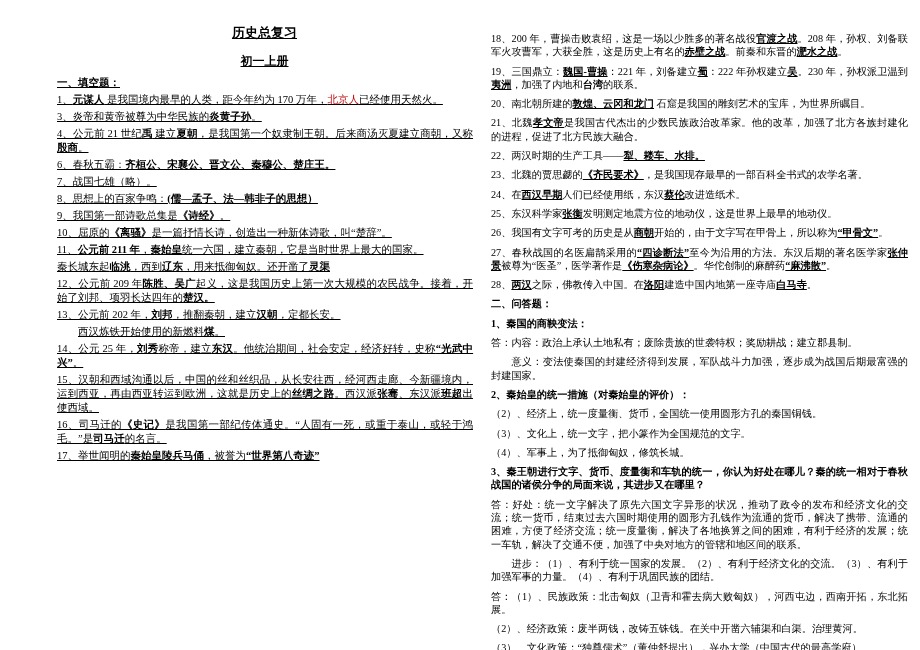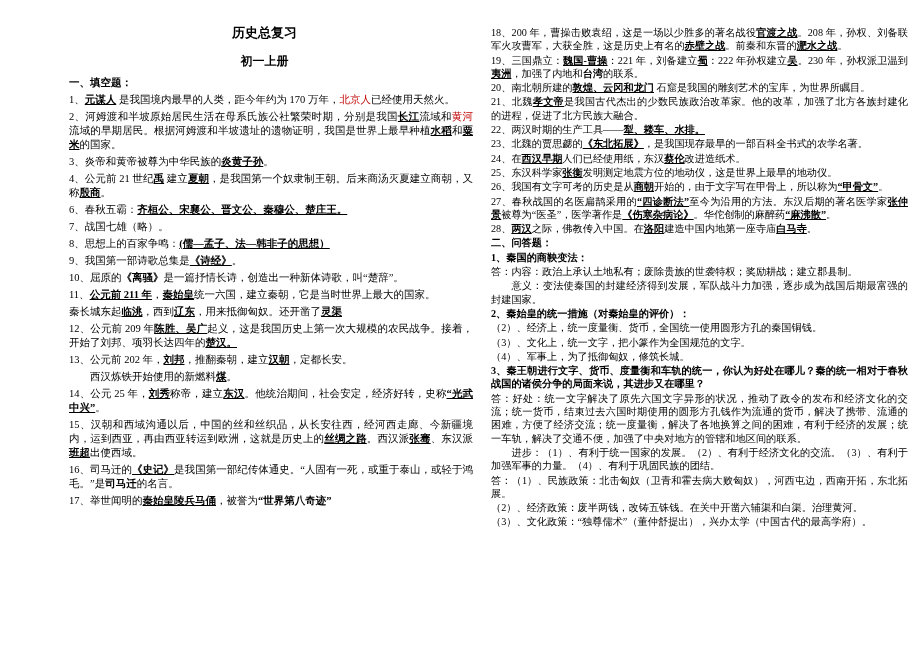--- a/index.html
+++ b/index.html
@@ -8,43 +8,42 @@
     font-family:"Liberation Serif","DejaVu Serif",serif;
     color:#000;
   }
   .page{
     box-sizing:border-box;
     width:920px;height:650px;
     padding:26px 12px 8px 56px;
     display:flex;gap:18px;
   }
   .col{flex:1;text-align:justify;}
-  .col-left{font-size:10.5px;line-height:14px;}
+  .col-left{font-size:10.5px;line-height:14px;text-decoration:underline;}
   .col-right{font-size:10.2px;line-height:13.3px;}
-  .col p{margin:0 0 3px 13px;}
-  .col-right p{margin:0 0 1px 0;}
+  .col p{margin:0 0 3px 1px;}
+  .col-right p{margin:6px 0 1px 0;}
   .c{text-align:center;}
   .ttl{font-size:13px;font-weight:bold;margin:0 0 14px 0 !important;}
   .sub{font-size:12px;font-weight:bold;margin:0 0 8px 0 !important;}
   .b{font-weight:bold;}
   .u{text-decoration:underline;}
   .r{color:#c00000;}
   .ind{text-indent:2em;}
 </style>
 </head>
 <body>
 
 <div class="page">
   <div class="col col-left">
     <p class="c ttl">历史总复习</p>
     <p class="c sub">初一上册</p>
     <div id="left-paras">
         <p><span class="b">一、填空题：</span></p>
         <p><span>1、</span><span class="b u">元谋人</span><span> 是我国境内最早的人类，距今年约为 170 万年，</span><span class="r">北京人</span><span>已经使用天然火。</span></p>
-        <p><span>2、河姆渡和半坡原始居民生活在母系氏族公社繁荣时期，分别是我国</span><span class="b u">长江</span><span>流域和</span><span class="r">黄河</span><span>流域的早期居民。根据河姆渡和半坡遗址的遗物证明，我国是世界上最早种植</span><span class="b u">水稻</span><span>和</span><span class="b u">粟米</span><span>的国家。</span></p>
         <p><span>3、炎帝和黄帝被尊为中华民族的</span><span class="b u">炎黄子孙</span><span>。</span></p>
         <p><span>4、公元前 21 世纪</span><span class="b u">禹</span><span> 建立</span><span class="b u">夏朝</span><span>，是我国第一个奴隶制王朝。后来商汤灭夏建立商朝，又称</span><span class="b u">殷商</span><span>。</span></p>
         <p><span>6、春秋五霸：</span><span class="b u">齐桓公、宋襄公、晋文公、秦穆公、楚庄王。</span></p>
         <p><span>7、战国七雄（略）。</span></p>
         <p><span>8、思想上的百家争鸣：</span><span class="b u">(儒—孟子、法—韩非子的思想）</span></p>
         <p><span>9、我国第一部诗歌总集是</span><span class="b u">《诗经》</span><span>。</span></p>
         <p><span>10、屈原的</span><span class="b">《离骚》</span><span>是一篇抒情长诗，创造出一种新体诗歌，叫“楚辞”。</span></p>
         <p><span>11、</span><span class="b u">公元前 211 年</span><span>，</span><span class="b u">秦始皇</span><span>统一六国，建立秦朝，它是当时世界上最大的国家。</span></p>
         <p><span>秦长城东起</span><span class="b u">临洮</span><span>，西到</span><span class="b u">辽东</span><span>，用来抵御匈奴。还开凿了</span><span class="b u">灵渠</span></p>
         <p><span>12、公元前 209 年</span><span class="b u">陈胜、吴广</span><span>起义，这是我国历史上第一次大规模的农民战争。接着，开始了刘邦、项羽长达四年的</span><span class="b u">楚汉。</span></p>
@@ -56,21 +55,21 @@
         <p><span>17、举世闻明的</span><span class="b u">秦始皇陵兵马俑</span><span>，被誉为</span><span class="b">“世界第八奇迹”</span></p>
       </div>
   </div>
   <div class="col col-right">
     <div id="right-paras">
         <p><span>18、200 年，曹操击败袁绍，这是一场以少胜多的著名战役</span><span class="b u">官渡之战</span><span>。208 年，孙权、刘备联军火攻曹军，大获全胜，这是历史上有名的</span><span class="b u">赤壁之战</span><span>。前秦和东晋的</span><span class="b u">淝水之战</span><span>。</span></p>
         <p><span>19、三国鼎立：</span><span class="b u">魏国-曹操</span><span>：221 年，刘备建立</span><span class="b u">蜀</span><span>：222 年孙权建立</span><span class="b u">吴</span><span>。230 年，孙权派卫温到</span><span class="b u">夷洲</span><span>，加强了内地和</span><span class="b">台湾</span><span>的联系。</span></p>
         <p><span>20、南北朝所建的</span><span class="b u">敦煌、云冈和龙门</span><span> 石窟是我国的雕刻艺术的宝库，为世界所瞩目。</span></p>
         <p><span>21、北魏</span><span class="b u">孝文帝</span><span>是我国古代杰出的少数民族政治改革家。他的改革，加强了北方各族封建化的进程，促进了北方民族大融合。</span></p>
         <p><span>22、两汉时期的生产工具——</span><span class="b u">犁、耧车、水排。</span></p>
-        <p><span>23、北魏的贾思勰的</span><span class="b u">《东北拓展》</span><span>，是我国现存最早的一部百科全书式的农学名著。</span></p>
+        <p><span>23、北魏的贾思勰的</span><span class="b u">《齐民要术》</span><span>，是我国现存最早的一部百科全书式的农学名著。</span></p>
         <p><span>24、在</span><span class="b u">西汉早期</span><span>人们已经使用纸，东汉</span><span class="b u">蔡伦</span><span>改进造纸术。</span></p>
         <p><span>25、东汉科学家</span><span class="b u">张衡</span><span>发明测定地震方位的地动仪，这是世界上最早的地动仪。</span></p>
         <p><span>26、我国有文字可考的历史是从</span><span class="b u">商朝</span><span>开始的，由于文字写在甲骨上，所以称为</span><span class="b u">“甲骨文”</span><span>。</span></p>
         <p><span>27、春秋战国的名医扁鹊采用的</span><span class="b u">“四诊断法”</span><span>至今为沿用的方法。东汉后期的著名医学家</span><span class="b u">张仲景</span><span>被尊为“医圣”，医学著作是</span><span class="b u">《伤寒杂病论》</span><span>。华佗创制的麻醉药</span><span class="b u">“麻沸散”</span><span>。</span></p>
         <p><span>28、</span><span class="b u">两汉</span><span>之际，佛教传入中国。在</span><span class="b u">洛阳</span><span>建造中国内地第一座寺庙</span><span class="b u">白马寺</span><span>。</span></p>
         <p><span class="b">二、问答题：</span></p>
         <p><span class="b">1、秦国的商鞅变法：</span></p>
         <p><span>答：内容：政治上承认土地私有；废除贵族的世袭特权；奖励耕战；建立郡县制。</span></p>
         <p class="ind"><span>意义：变法使秦国的封建经济得到发展，军队战斗力加强，逐步成为战国后期最富强的封建国家。</span></p>
         <p><span class="b">2、秦始皇的统一措施（对秦始皇的评价）：</span></p>

